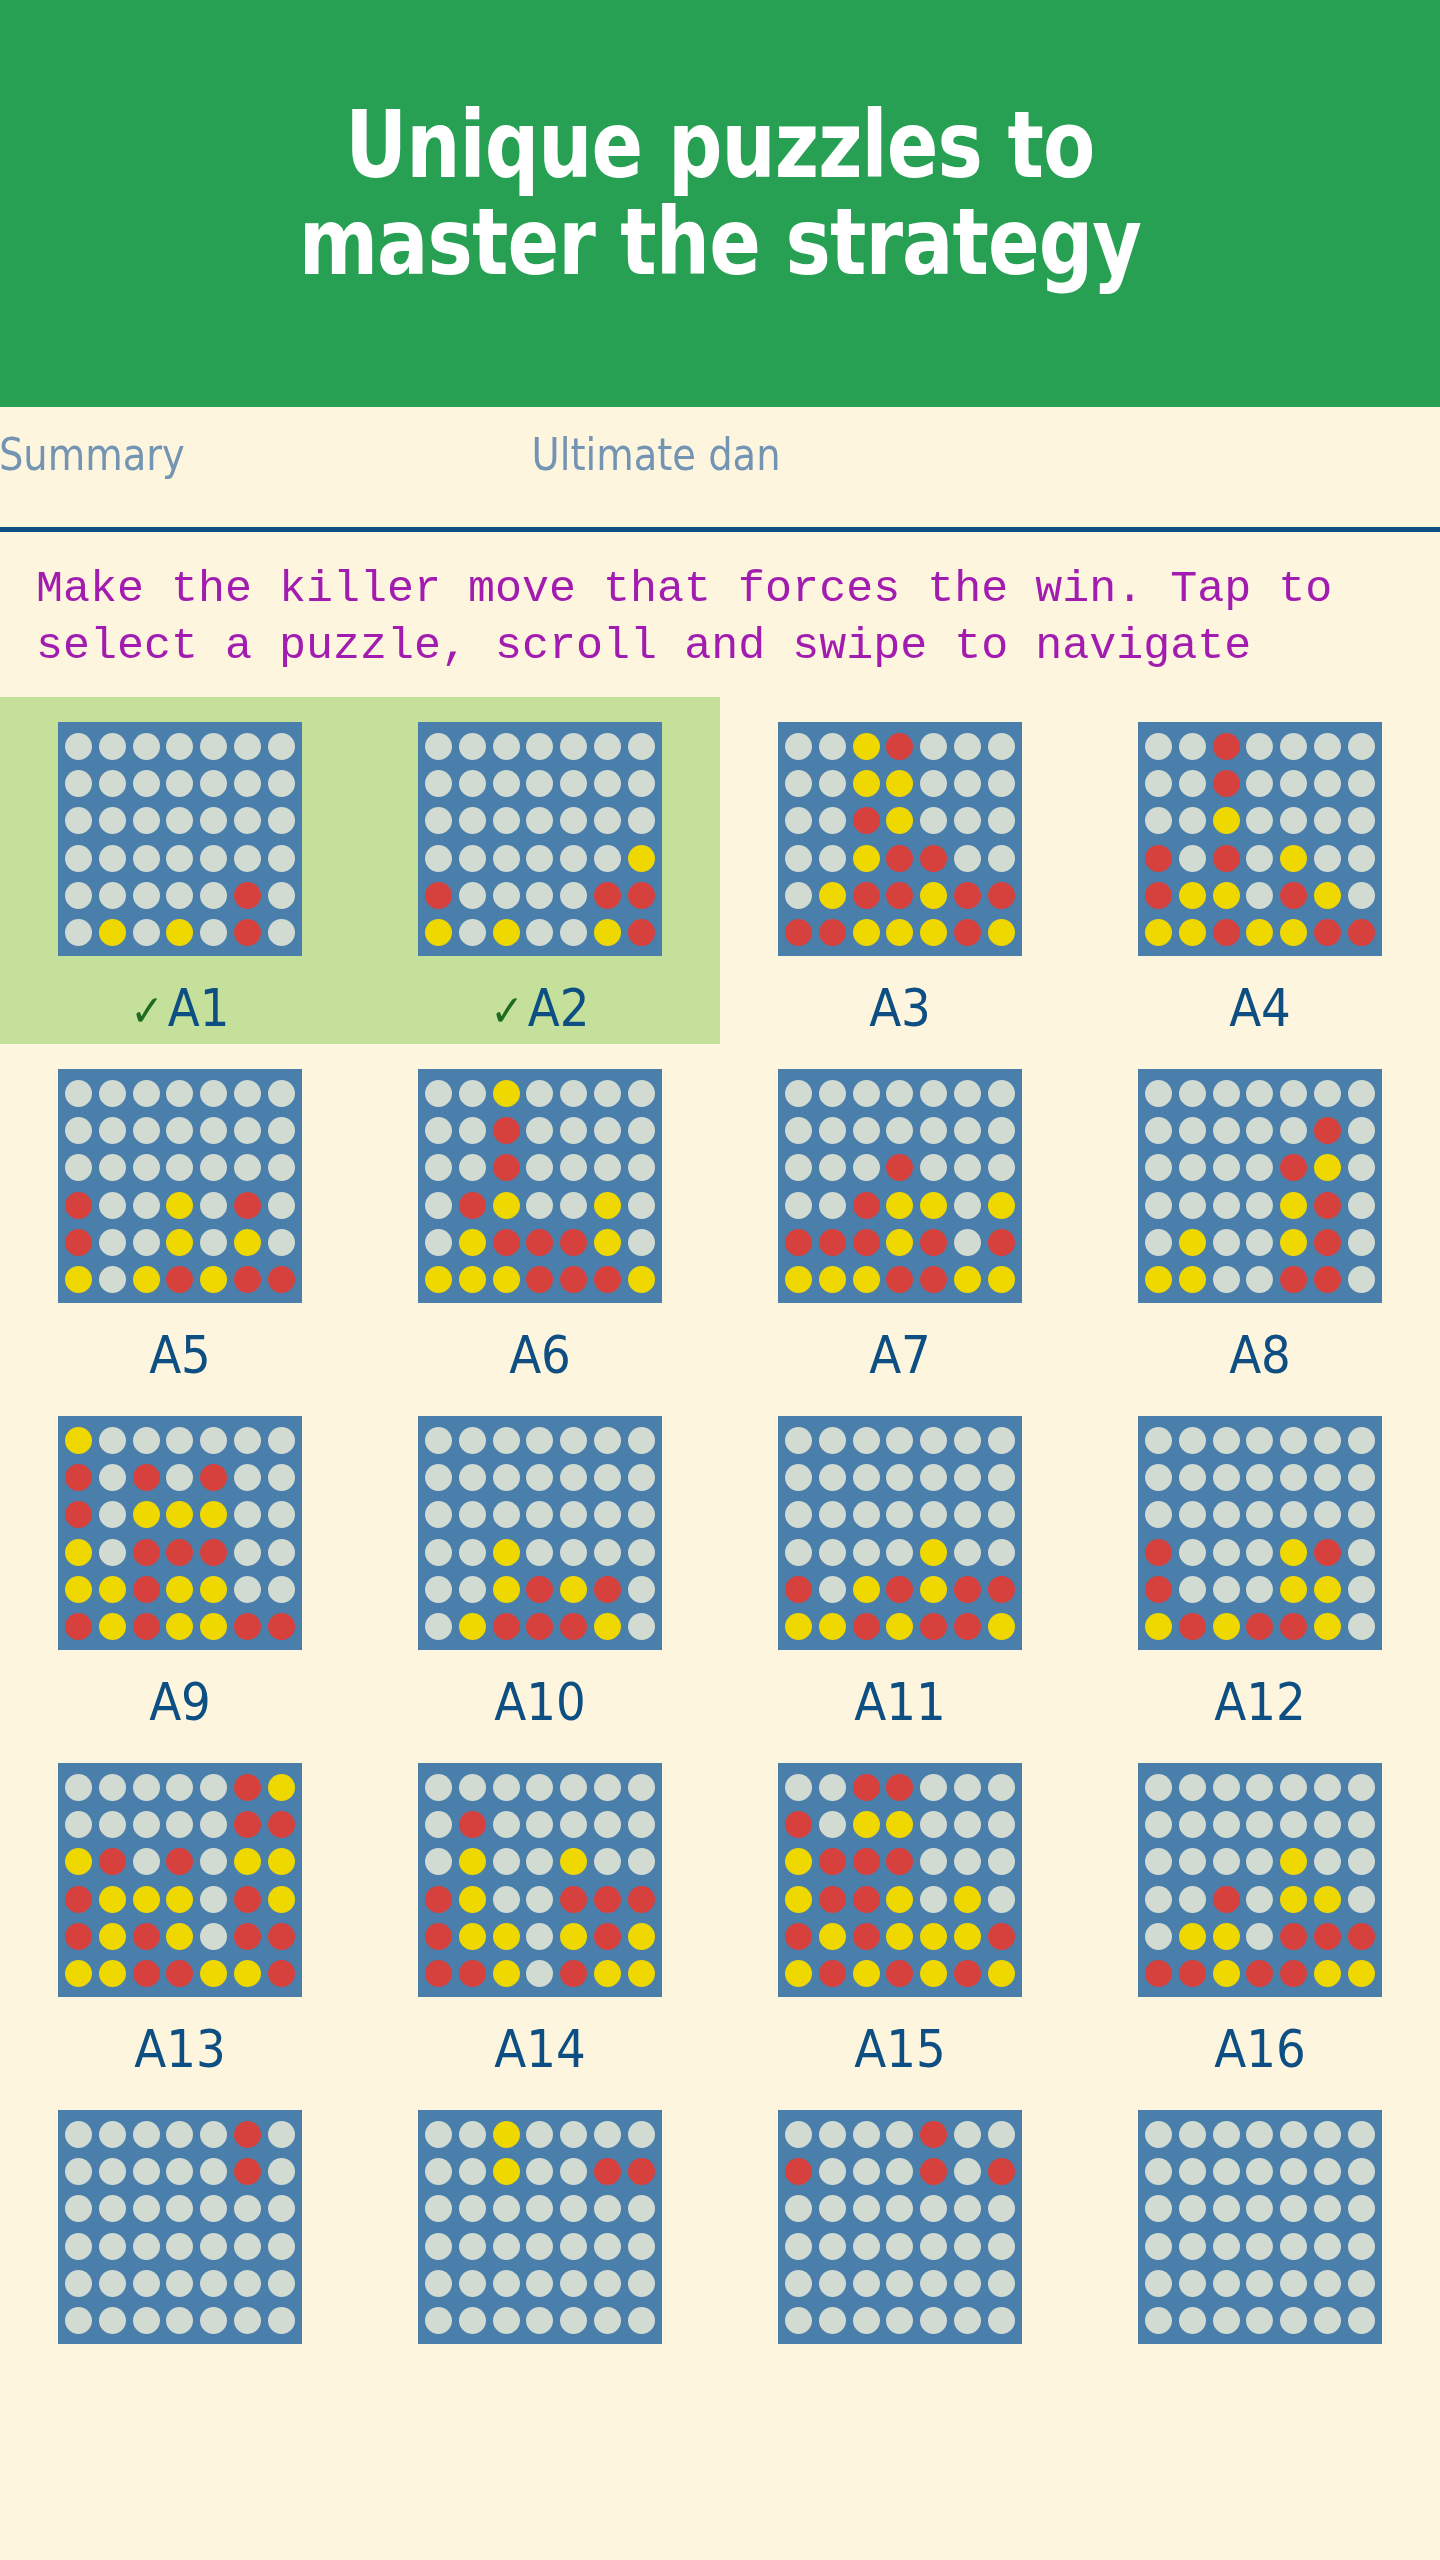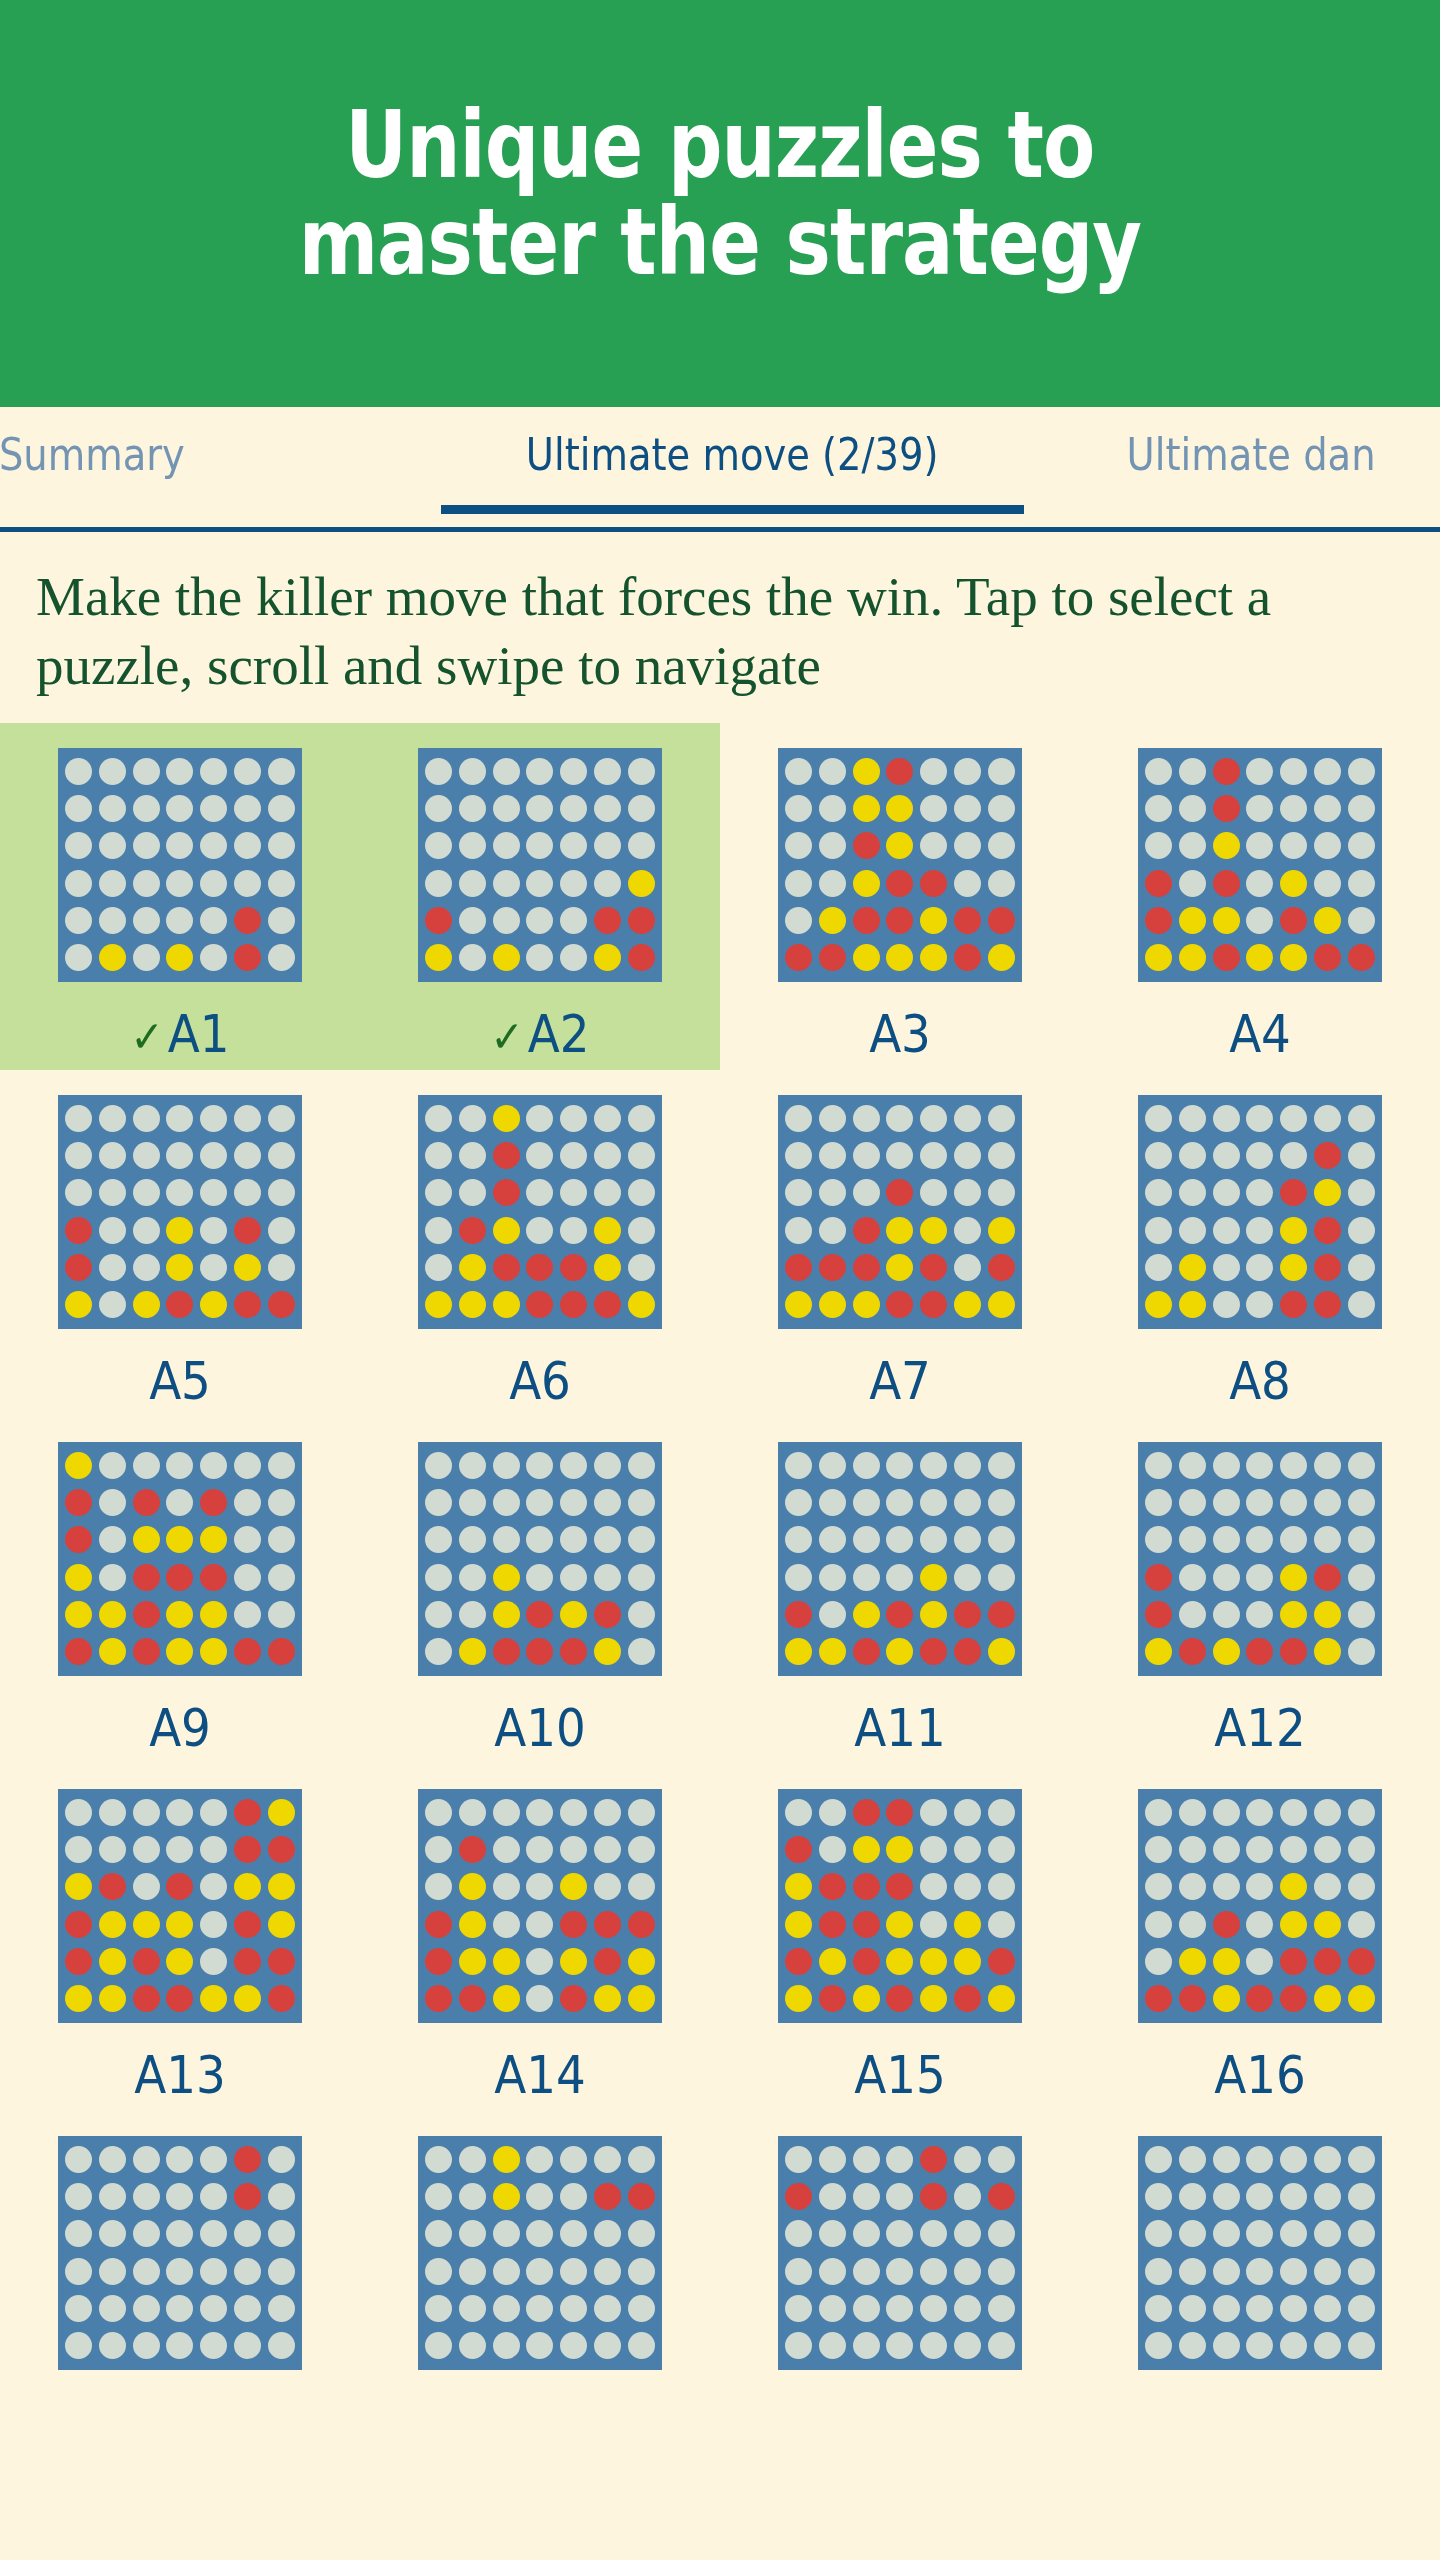--- a/index.html
+++ b/index.html
@@ -75,23 +75,23 @@
     z-index: 2;
   }
   .tab-summary { width: 435px; justify-content: flex-start; padding-left: 0; }
   .tab-summary .tab-label { margin-left: -6px; }
   .tab-move { width: 595px; }
   .tab-danger { width: 440px; justify-content: flex-start; padding-left: 90px; }
 
   
   .instruction {
     padding: 30px 34px 22px 36px;
-    color: #14532d;
-    font-family: Liberation Serif, serif;
-    font-size: 55px;
+    color: #a21caf;
+    font-family: Liberation Mono, monospace;
+    font-size: 45px;
     line-height: 1.26;
     max-width: 1390px;
     transform-origin: left top;
   }
 
   
   .puzzle-area { position: relative; width: 1440px; }
   .puzzle-row {
     display: flex;
     width: 1440px;
@@ -164,23 +164,20 @@
   <div class="banner-title">
     <div>Unique puzzles to</div>
     <div>master the strategy</div>
   </div>
 </div>
 
 <div class="tabbar">
   <div class="tab tab-summary">
     <span class="tab-label">Summary</span>
   </div>
-  <div class="tab tab-move active">
-    <span class="tab-label">Ultimate move (2/39)</span>
-  </div>
   <div class="tab tab-danger">
     <span class="tab-label">Ultimate dan</span>
   </div>
 </div>
 
 <div class="instruction">
   <span>Make the killer move that forces the win. Tap to select a</span>
   <span>puzzle, scroll and swipe to navigate</span>
 </div>
 

